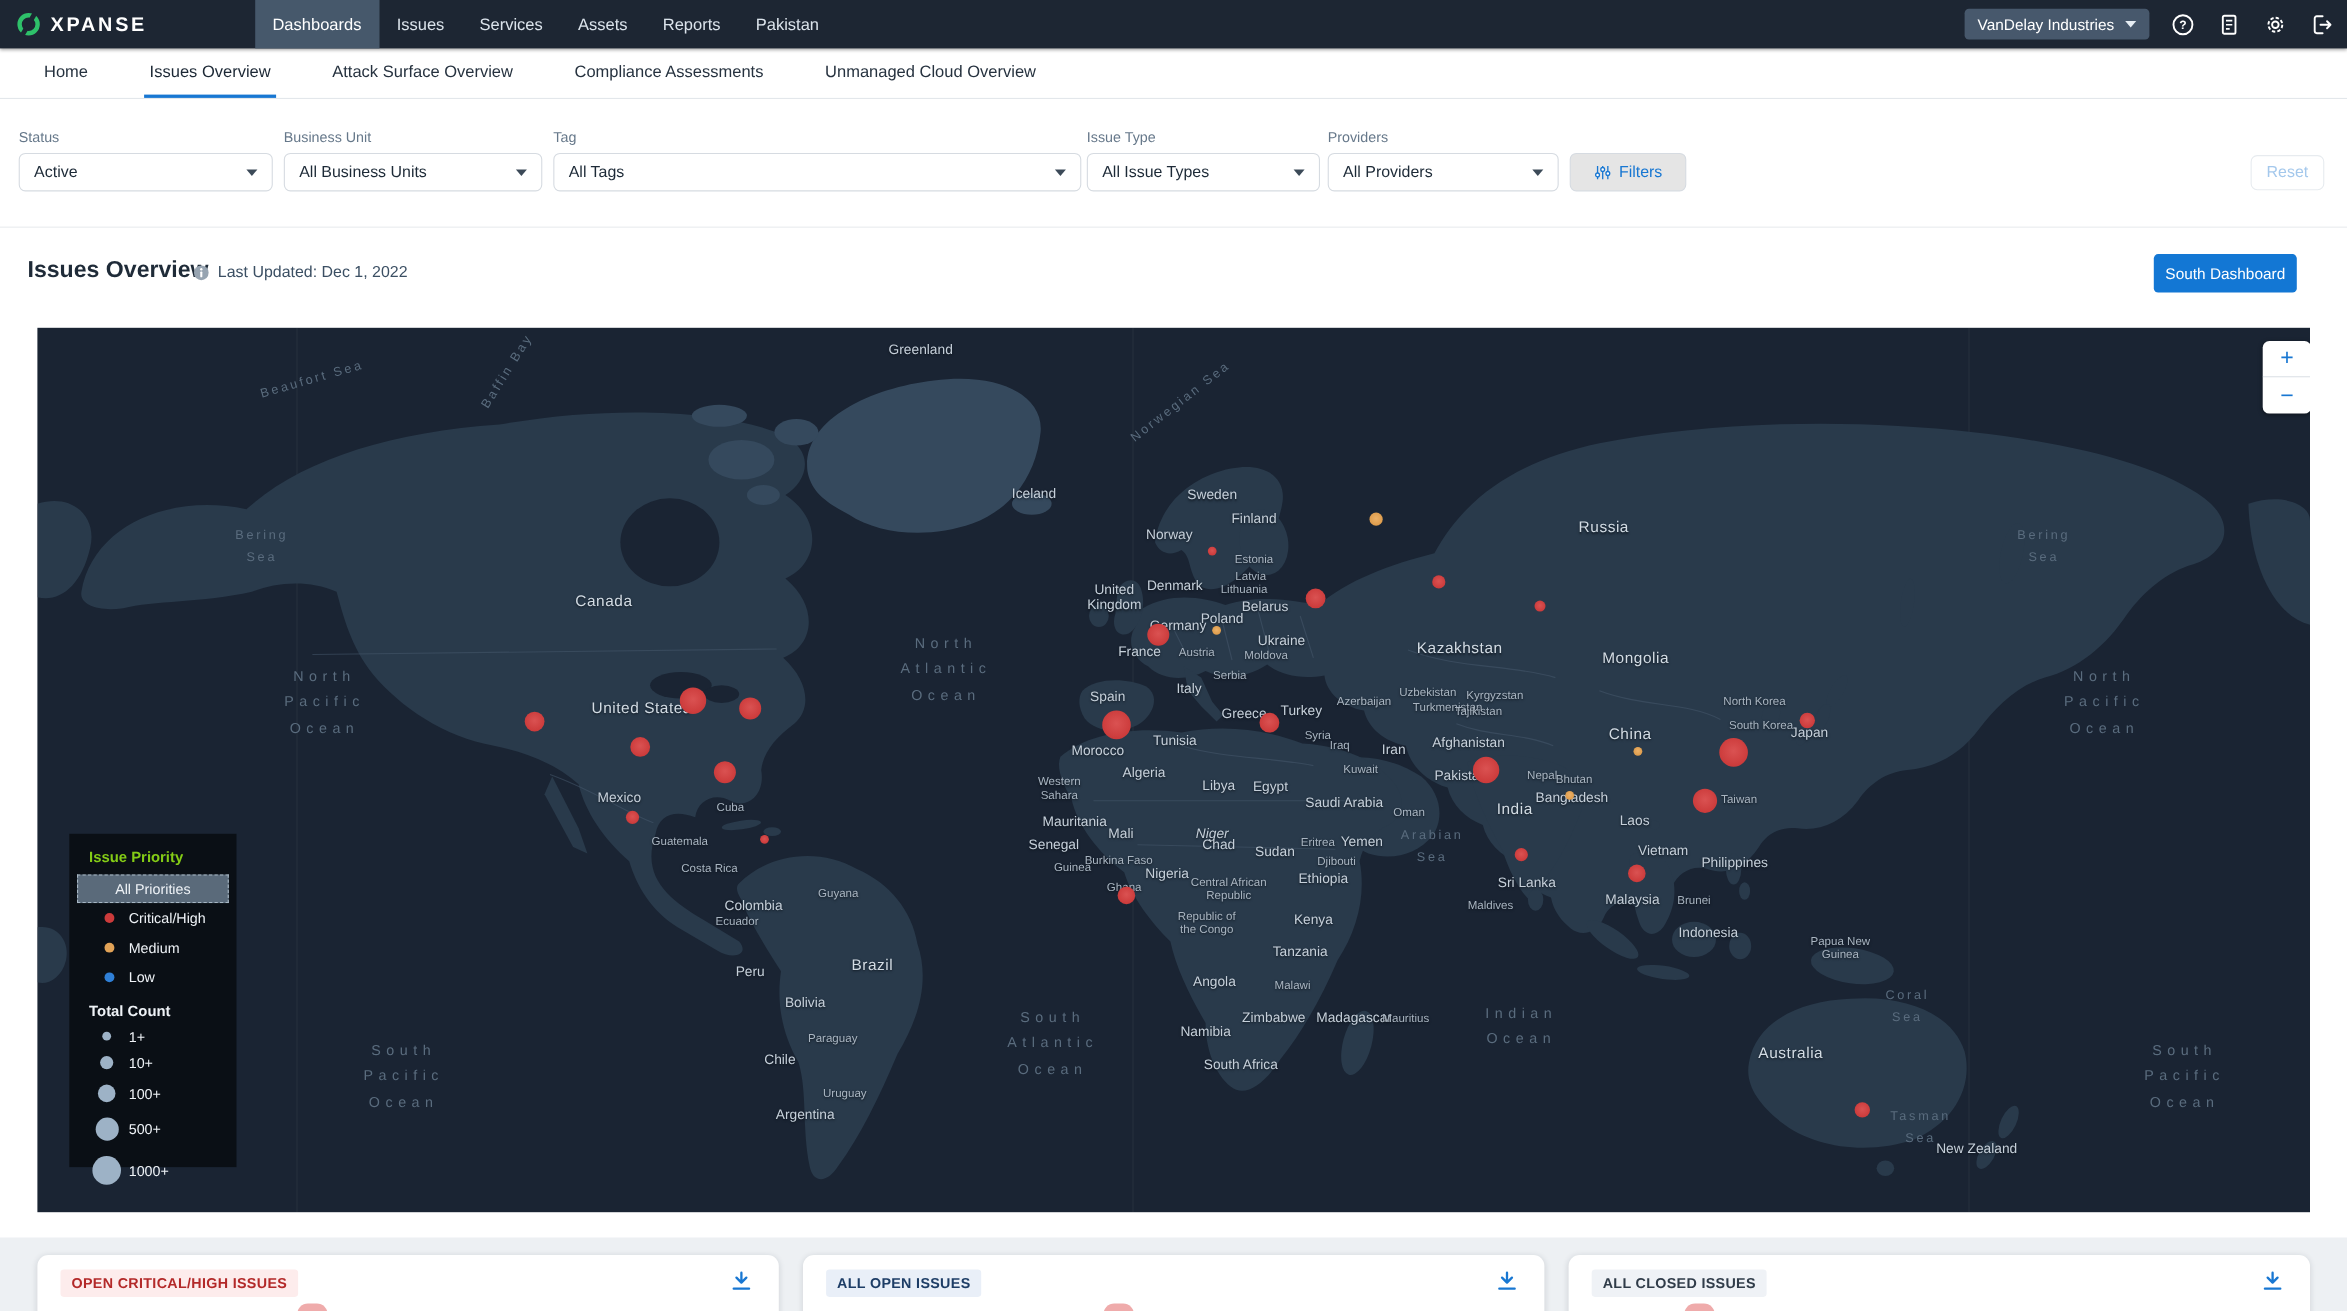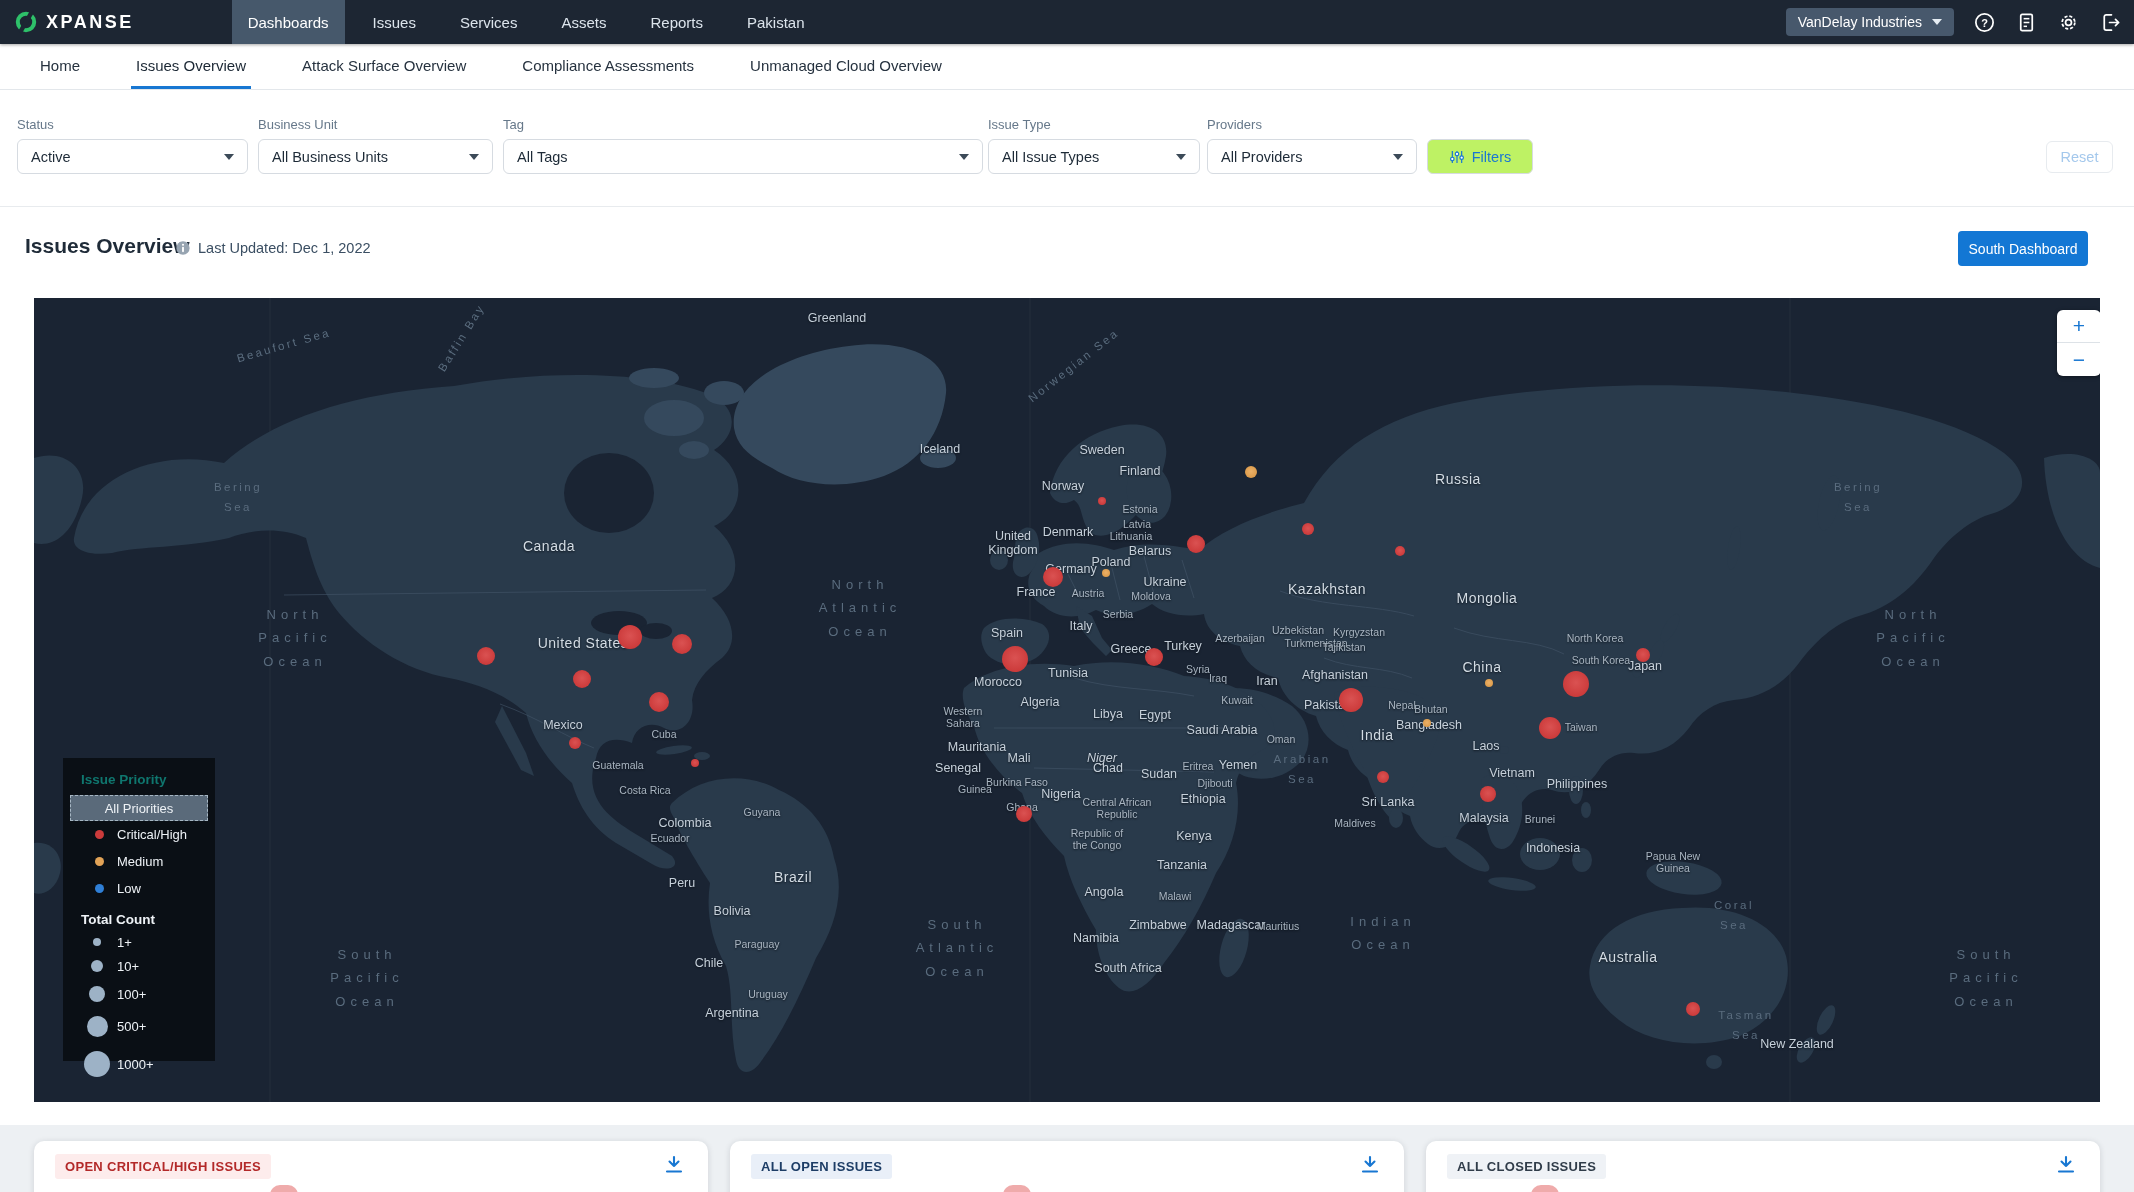--- a/index.html
+++ b/index.html
@@ -4,21 +4,21 @@
 <style>
   html,body{margin:0;padding:0;background:#fff;}
   #app{position:relative;width:2134px;height:1192px;overflow:hidden;background:#fff;
        font-family:"Liberation Sans",sans-serif;-webkit-font-smoothing:antialiased;}
   
   #topbar{position:absolute;left:0;top:0;width:2134px;height:44px;background:#1d2633;
           display:flex;align-items:center;z-index:30;box-shadow:0 1px 3px rgba(0,0,0,.35);}
   #logo{display:flex;align-items:center;margin-left:14px;}
   #logo svg{width:24px;height:24px;}
   #logo .logo-text{color:#fff;font-weight:bold;font-size:18px;letter-spacing:2.5px;margin-left:8px;}
-  #nav{display:flex;align-items:center;height:44px;margin-left:98px;gap:12px;}
+  #nav{display:flex;align-items:center;height:44px;margin-left:98px;}
   .nav-item{height:44px;display:flex;align-items:center;padding:0 16px;color:#dce4ec;
             font-size:15px;cursor:pointer;}
   .nav-item.active{background:#46586b;color:#fff;}
   #tb-right{position:absolute;right:12px;top:0;height:44px;display:flex;align-items:center;}
   #org-btn{height:28px;background:#47586c;border-radius:4px;display:flex;align-items:center;
            padding:0 12px;color:#fff;font-size:14px;cursor:pointer;}
   #org-btn .caret{margin-left:10px;border-top-color:#e6edf3;}
   .tb-icon{width:23px;height:23px;margin-left:19px;cursor:pointer;}
   .caret{width:0;height:0;border-left:5px solid transparent;border-right:5px solid transparent;
          border-top:6px solid #3c4a58;}
@@ -30,21 +30,21 @@
        border-bottom:3px solid transparent;box-sizing:border-box;cursor:pointer;white-space:nowrap;}
   .tab.active{border-bottom-color:#1877d2;color:#1b2734;}
   
   #filters{position:absolute;left:0;top:90px;width:2134px;height:116px;background:#fff;
            border-bottom:1px solid #e8ebee;z-index:10;}
   .flabel{position:absolute;top:27px;font-size:13px;color:#66788a;}
   .fselect{position:absolute;top:49px;height:35px;background:#fff;border:1px solid #d6dbe1;
            border-radius:6px;display:flex;align-items:center;justify-content:space-between;
            padding:0 13px;font-size:14.5px;color:#1d2a37;box-sizing:border-box;cursor:pointer;}
   #filters-btn{position:absolute;left:1427px;top:49px;width:106px;height:35px;border:1px solid #d6dbe1;
-           border-radius:6px;background:#bef264;display:flex;align-items:center;justify-content:center;
+           border-radius:6px;background:#e5e5e5;display:flex;align-items:center;justify-content:center;
            color:#1877d2;font-size:14.5px;cursor:pointer;box-sizing:border-box;}
   #filters-btn svg{width:16px;height:16px;margin-right:7px;}
   #reset-btn{position:absolute;left:2046px;top:51px;width:67px;height:32px;border:1px solid #e7ebef;
            border-radius:6px;background:#fff;display:flex;align-items:center;justify-content:center;
            color:#a4c8ec;font-size:14.5px;cursor:default;box-sizing:border-box;}
   
   #pagehead{position:absolute;left:0;top:206px;width:2134px;height:92px;background:#fff;}
   #page-title{position:absolute;left:25px;top:28px;font-size:21px;font-weight:bold;color:#1f2b38;}
   #info-ic{position:absolute;left:175px;top:34px;width:16px;height:16px;}
   #last-upd{position:absolute;left:198px;top:34px;font-size:14.5px;color:#3b4f63;}
@@ -67,21 +67,21 @@
   .dot.orange{background:radial-gradient(circle at 50% 45%, #ecb168 0%, #dd9c4c 70%);}
   
   #zoomctl{position:absolute;left:2023px;top:12px;width:44px;height:66px;background:#fff;
            border-radius:6px;box-shadow:0 1px 4px rgba(0,0,0,.4);z-index:8;overflow:hidden;}
   .zbtn{width:44px;height:33px;display:flex;align-items:center;justify-content:center;color:#1877d2;
         font-size:21px;cursor:pointer;box-sizing:border-box;}
   .zbtn.top{border-bottom:1px solid #dde2e7;}
   
   #legend{position:absolute;left:29px;top:460px;width:152px;height:303px;background:rgba(10,14,19,.93);
           z-index:9;color:#eef2f6;}
-  #legend .ltitle{margin:14px 0 8px 18px;font-size:13.5px;font-weight:bold;color:#0f766e;}
+  #legend .ltitle{margin:14px 0 8px 18px;font-size:13.5px;font-weight:bold;color:#84cc16;}
   #allprio{margin:0 7px;height:24px;background:#5a6a7a;border:1px dashed #a7b7c4;display:flex;
            align-items:center;justify-content:center;font-size:13px;cursor:pointer;}
   .prow{display:flex;align-items:center;height:27px;margin-left:32px;font-size:13px;cursor:pointer;}
   .prow .pdot{width:9px;height:9px;border-radius:50%;margin-right:13px;flex:none;}
   #legend .ltitle2{margin:10px 0 4px 18px;font-size:13.5px;font-weight:bold;}
   .crow{display:flex;align-items:center;font-size:13px;margin-left:14px;}
   .crow .cwrap{width:40px;display:flex;align-items:center;justify-content:center;flex:none;}
   .crow .ccirc{border-radius:50%;background:#9db2c6;}
   
   #graystrip{position:absolute;left:0;top:1125px;width:2134px;height:67px;background:#edf0f3;}

